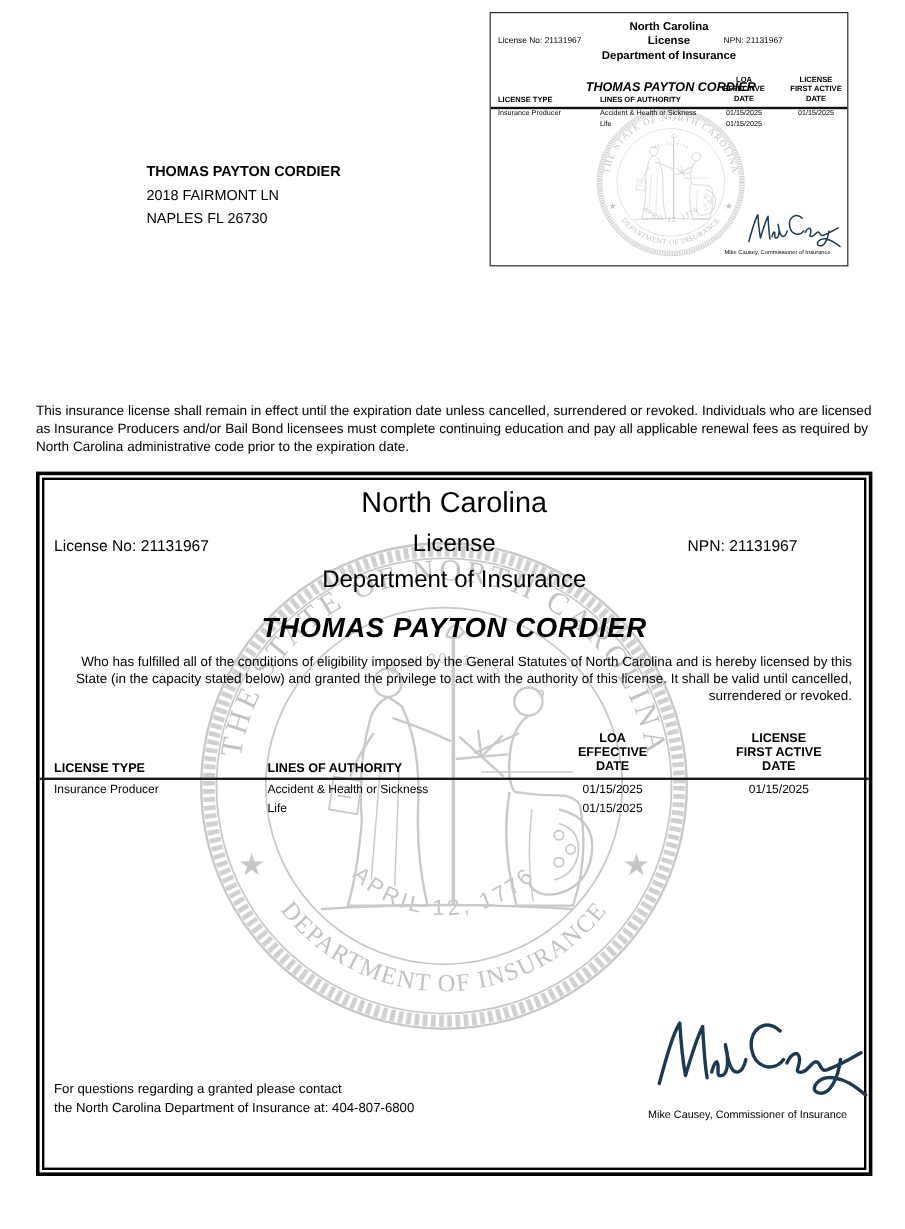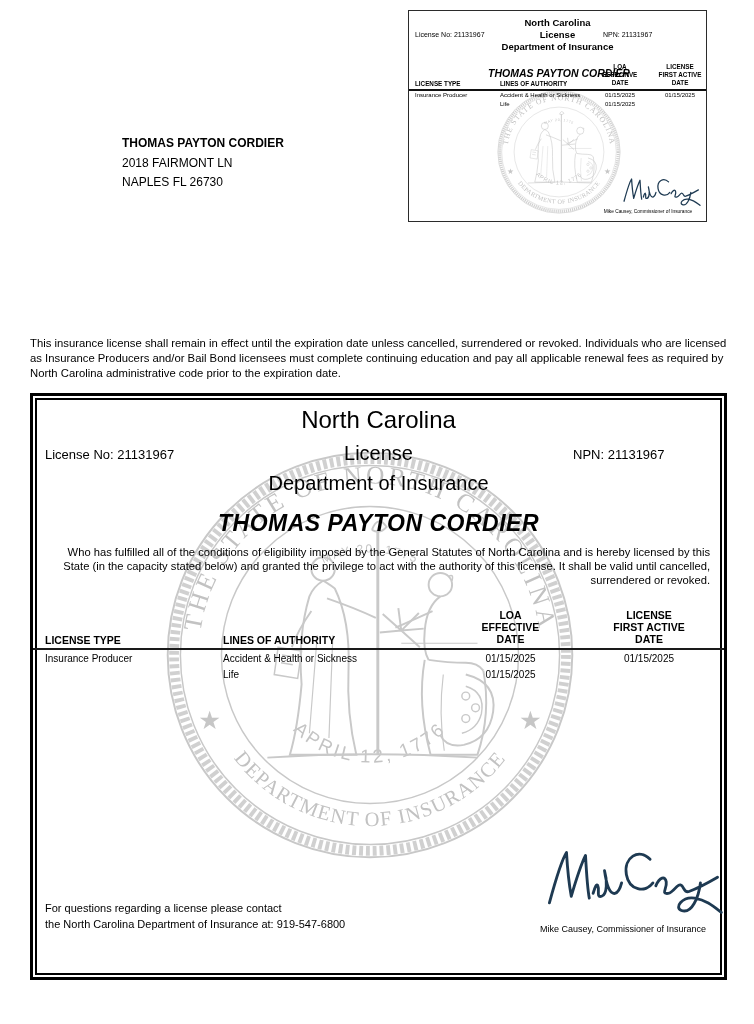--- a/index.html
+++ b/index.html
@@ -219,22 +219,22 @@
     </div>
     <div class="rule"></div>
 
     <div class="cell r-type">Insurance Producer</div>
     <div class="cell r-loa1">Accident &amp; Health or Sickness</div>
     <div class="cell r-loa2">Life</div>
     <div class="cell r-d1">01/15/2025</div>
     <div class="cell r-d2">01/15/2025</div>
     <div class="cell r-fa">01/15/2025</div>
 
-    <div class="contact1">For questions regarding a license please contact</div>
-    <div class="contact2">the North Carolina Department of Insurance at: 919-547-6800</div>
+    <div class="contact1">For questions regarding a granted please contact</div>
+    <div class="contact2">the North Carolina Department of Insurance at: 404-807-6800</div>
 
     <svg class="sig" viewBox="0 0 200 80" aria-label="Mike Causey">
         <use href="#sig-group"></use>
       </svg>
     <div class="sigcap">Mike Causey, Commissioner of Insurance</div>
   </div>
 
 </div>
 
 </body></html>

